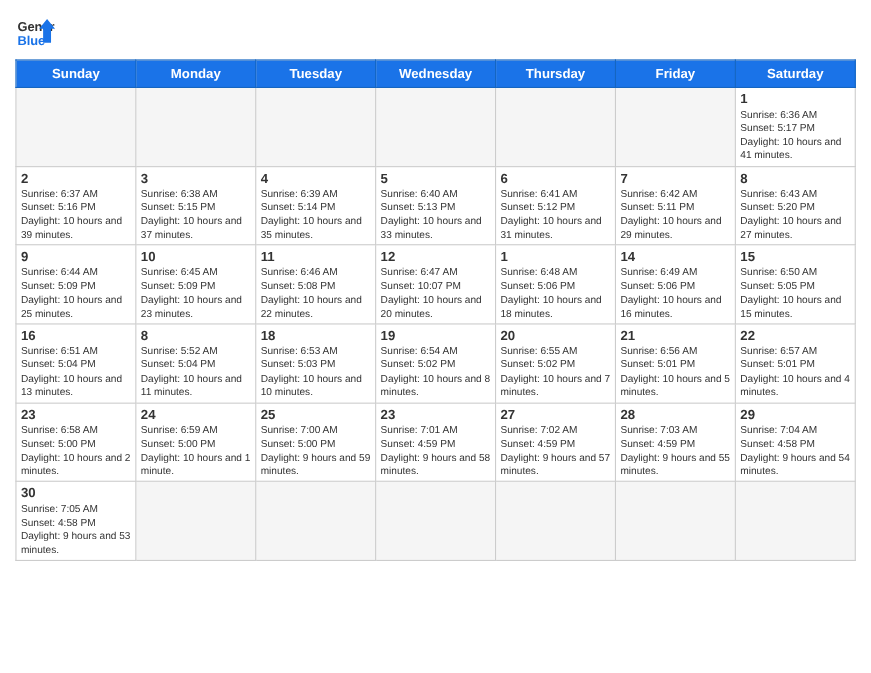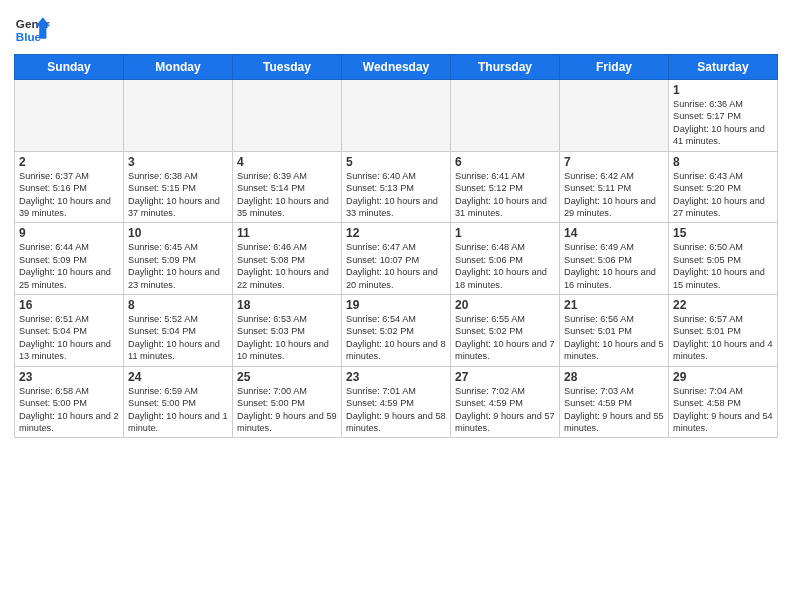--- a/index.html
+++ b/index.html
@@ -328,15 +328,30 @@
 and 55 minutes.</div>
           </td>
           <td>
             <span class="day-num">29</span>
             <div class="day-info">Sunrise: 7:04 AM
 Sunset: 4:58 PM
 Daylight: 9 hours
 and 54 minutes.</div>
           </td>
         </tr>
+        <tr class="last-row">
+          <td>
+            <span class="day-num">30</span>
+            <div class="day-info">Sunrise: 7:05 AM
+Sunset: 4:58 PM
+Daylight: 9 hours
+and 53 minutes.</div>
+          </td>
+          <td class="empty"></td>
+          <td class="empty"></td>
+          <td class="empty"></td>
+          <td class="empty"></td>
+          <td class="empty"></td>
+          <td class="empty"></td>
+        </tr>
       </tbody>
   </table>
 </div>
 
 </body></html>

